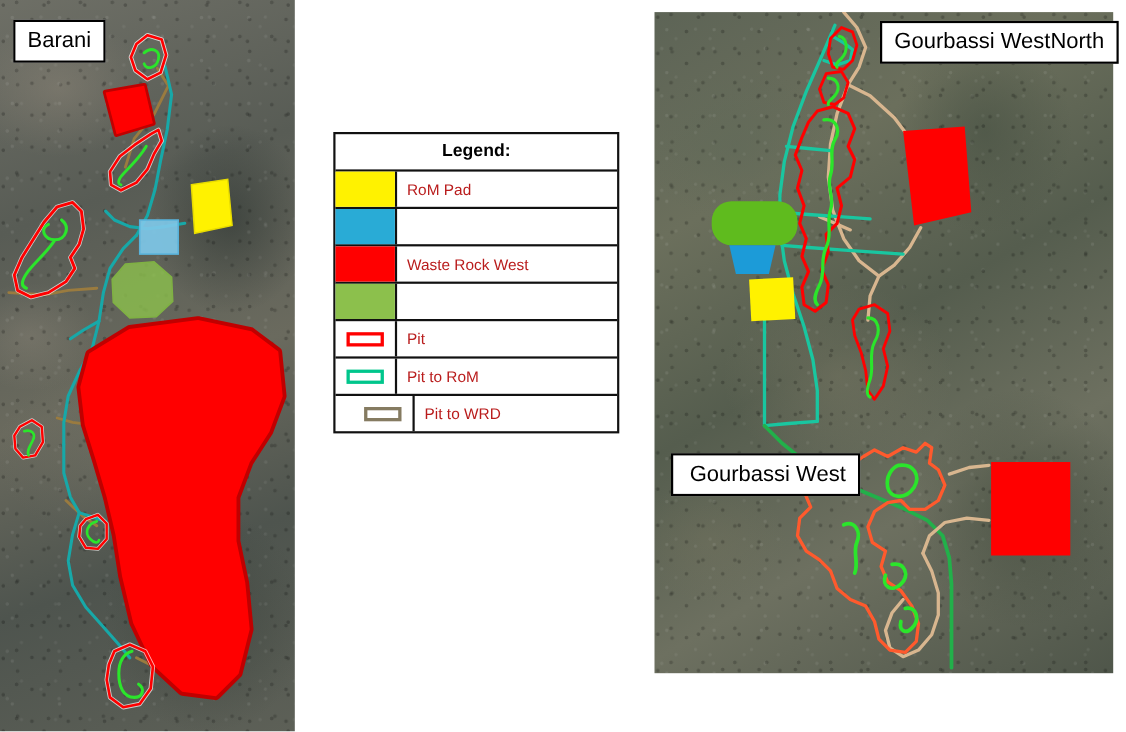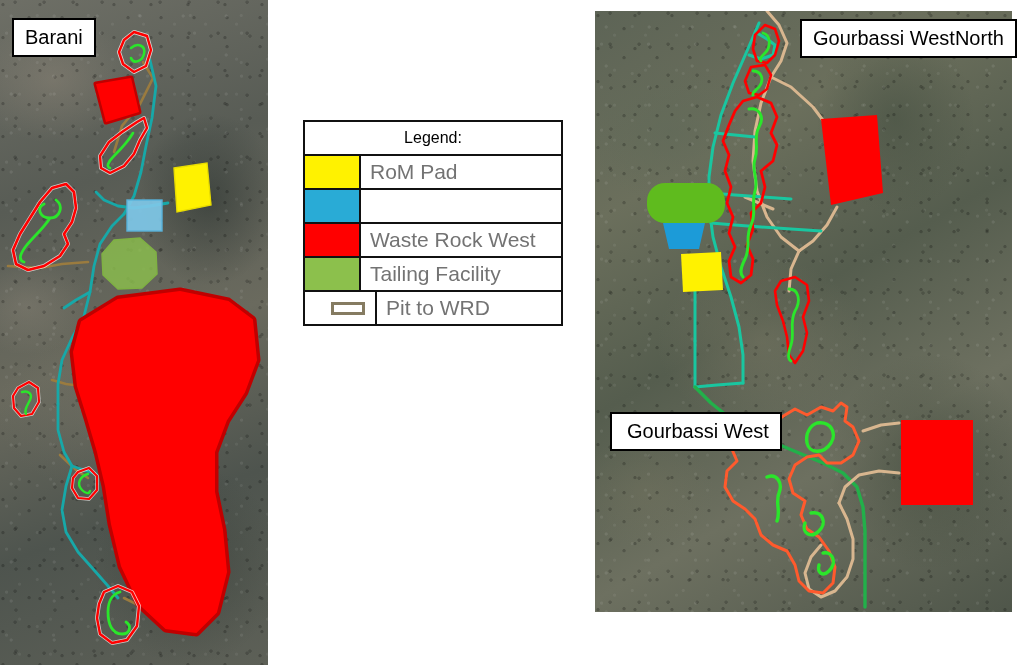--- a/index.html
+++ b/index.html
@@ -58,33 +58,33 @@
   #label-gwn{left:800px;top:19px;}
   #label-gw{left:610px;top:412px;padding-left:15px;}
 
   
   #legend{
     position:absolute;left:303px;top:120px;width:260px;z-index:14;
     background:#ffffff;border:2px solid #111111;box-sizing:border-box;
   }
   #legend .legend-title{
     height:32px;display:flex;align-items:center;justify-content:center;
-    font-size:16px;font-weight:normal;color:#000;border-bottom:2px solid #111;
+    font-size:16px;font-weight:bold;color:#000;border-bottom:2px solid #111;
   }
   .legend-row{display:flex;align-items:stretch;height:32px;border-bottom:2px solid #111;}
   .legend-row:last-child{border-bottom:none;margin-left:16px;}
   .legend-swatch-cell{
     width:56px;min-width:56px;border-right:2px solid #111;
     display:flex;align-items:center;justify-content:center;box-sizing:border-box;
   }
   .sw-fill{width:100%;height:100%;}
   .sw-line{width:34px;height:13px;box-sizing:border-box;background:transparent;}
   .legend-label{
     flex:1;display:flex;align-items:center;padding-left:9px;
-    font-size:21px;color:#737373;white-space:nowrap;text-align:center;
+    font-size:14px;color:#b91c1c;white-space:nowrap;text-align:center;
   }
 </style>
 </head>
 <body>
 
 <div class="figure">
 
   <div class="map" id="map-barani">
     <svg width="268" height="665" viewBox="0 0 268 665">
 
@@ -258,21 +258,32 @@
         <div class="legend-row">
           <div class="legend-swatch-cell">
             <div class="sw-fill" style="background: rgb(255, 0, 0);"></div>
           </div>
           <div class="legend-label">Waste Rock West</div>
         </div>
         <div class="legend-row">
           <div class="legend-swatch-cell">
             <div class="sw-fill" style="background: rgb(140, 192, 76);"></div>
           </div>
-          <div class="legend-label">Tailing Facility</div>
+        </div>
+        <div class="legend-row">
+          <div class="legend-swatch-cell">
+            <div class="sw-line" style="border: 3px solid rgb(255, 0, 0);"></div>
+          </div>
+          <div class="legend-label">Pit</div>
+        </div>
+        <div class="legend-row">
+          <div class="legend-swatch-cell">
+            <div class="sw-line" style="border: 3px solid rgb(0, 198, 140);"></div>
+          </div>
+          <div class="legend-label">Pit to RoM</div>
         </div>
         <div class="legend-row">
           <div class="legend-swatch-cell">
             <div class="sw-line" style="border: 3px solid rgb(133, 123, 97);"></div>
           </div>
           <div class="legend-label">Pit to WRD</div>
         </div>
       </div>
   </div>
 

